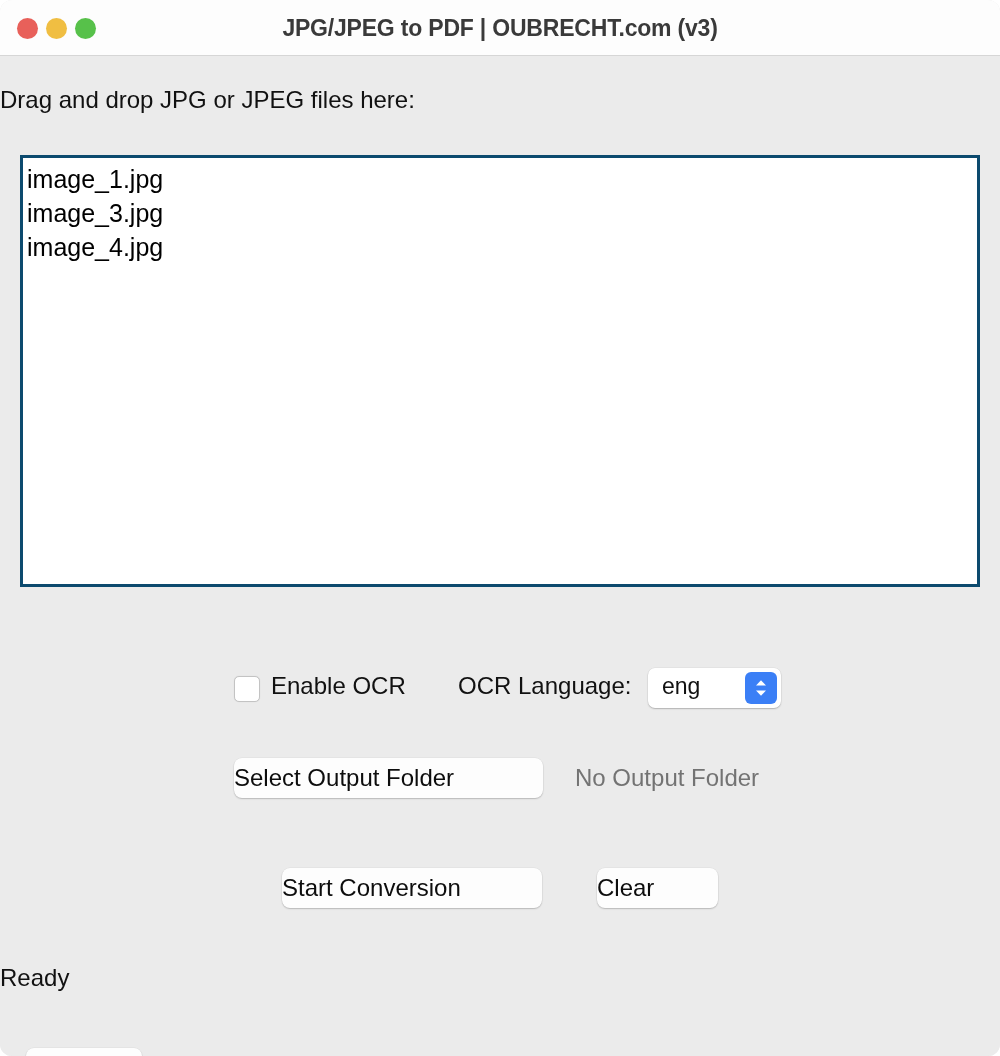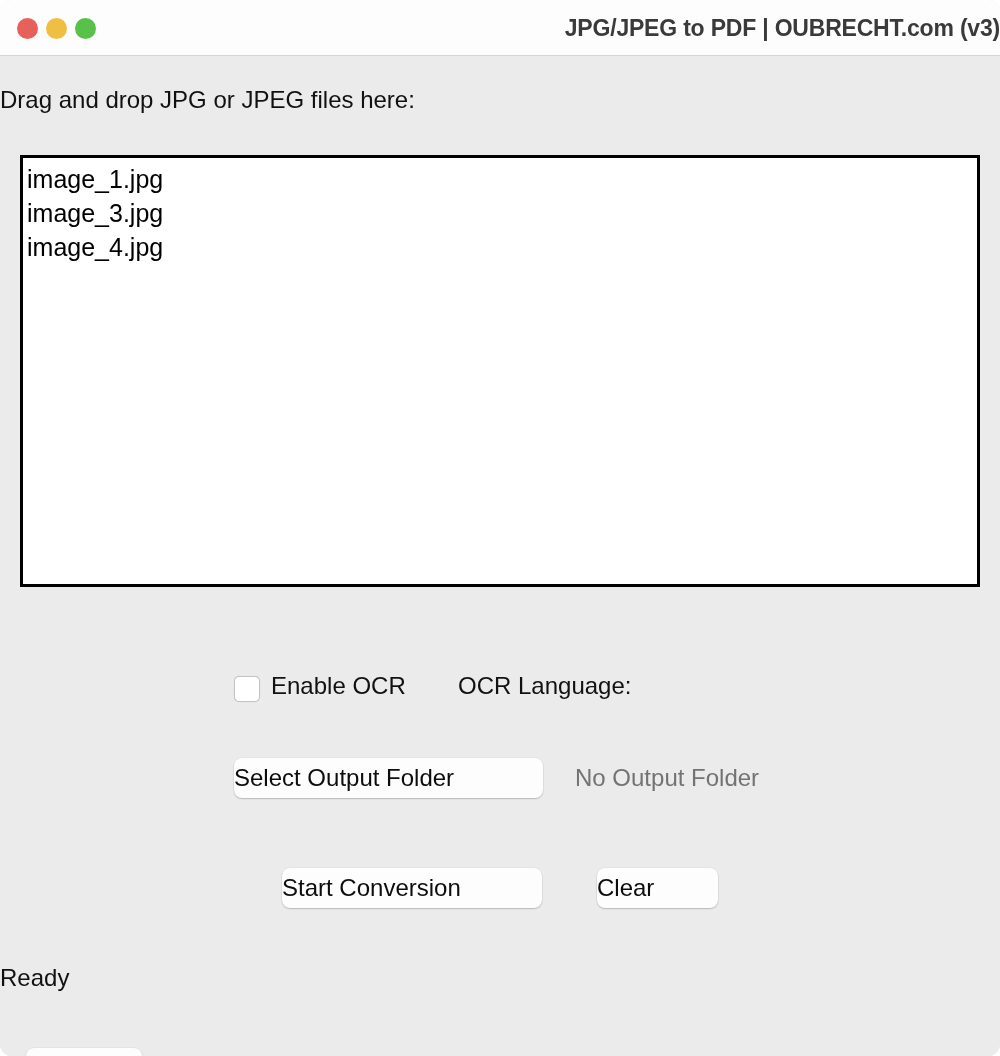--- a/index.html
+++ b/index.html
@@ -53,21 +53,21 @@
   .light-min    { background: #f0be42; }
   .light-max    { background: #57c14a; }
 
   #window-title {
     position: absolute;
     left: 0;
     top: 0;
     width: 1000px;
     height: 46px;
     line-height: 56px;
-    text-align: right;
+    text-align: center;
     font-size: 23px;
     font-weight: bold;
     color: #3a3a3a;
     letter-spacing: -0.2px;
     pointer-events: none;
   }
 
   
   #body {
     position: absolute;
@@ -89,21 +89,21 @@
   }
 
   
   #file-list {
     position: absolute;
     left: 20px;
     top: 99px;
     width: 960px;
     height: 432px;
     background: #ffffff;
-    border: 3px solid #000000;
+    border: 3px solid #0c4a6e;
     box-sizing: border-box;
     overflow: hidden;
     padding: 4px 0 0 4px;
   }
   .file-item {
     font-size: 25px;
     line-height: 34px;
     color: #000000;
     white-space: nowrap;
   }
@@ -253,20 +253,29 @@
       <div class="file-item">image_3.jpg</div>
       <div class="file-item">image_4.jpg</div>
     </div>
 
     <div id="ocr-row">
       <div id="ocr-checkbox"></div>
       <div id="ocr-checkbox-label">Enable OCR</div>
       <div id="ocr-lang-label">OCR Language:</div>
     </div>
 
+    <div id="ocr-lang-select">
+      <span id="ocr-lang-value">eng</span>
+      <span id="ocr-lang-stepper">
+        <svg width="24" height="24" viewBox="0 0 24 24" aria-hidden="true">
+          <path d="M12 4.2 L17 9.6 H7 Z" fill="#ffffff"></path>
+          <path d="M12 19.8 L17 14.4 H7 Z" fill="#ffffff"></path>
+        </svg>
+      </span>
+    </div>
 
     <div class="btn" id="btn-select-output">Select Output Folder</div>
     <div id="output-folder-status">No Output Folder</div>
 
     <div class="btn" id="btn-clear">Clear</div>
     <div class="btn" id="btn-start-conversion">Start Conversion</div>
 
     <div id="status-text">Ready</div>
 
     <div class="btn" id="btn-help">Help</div>

